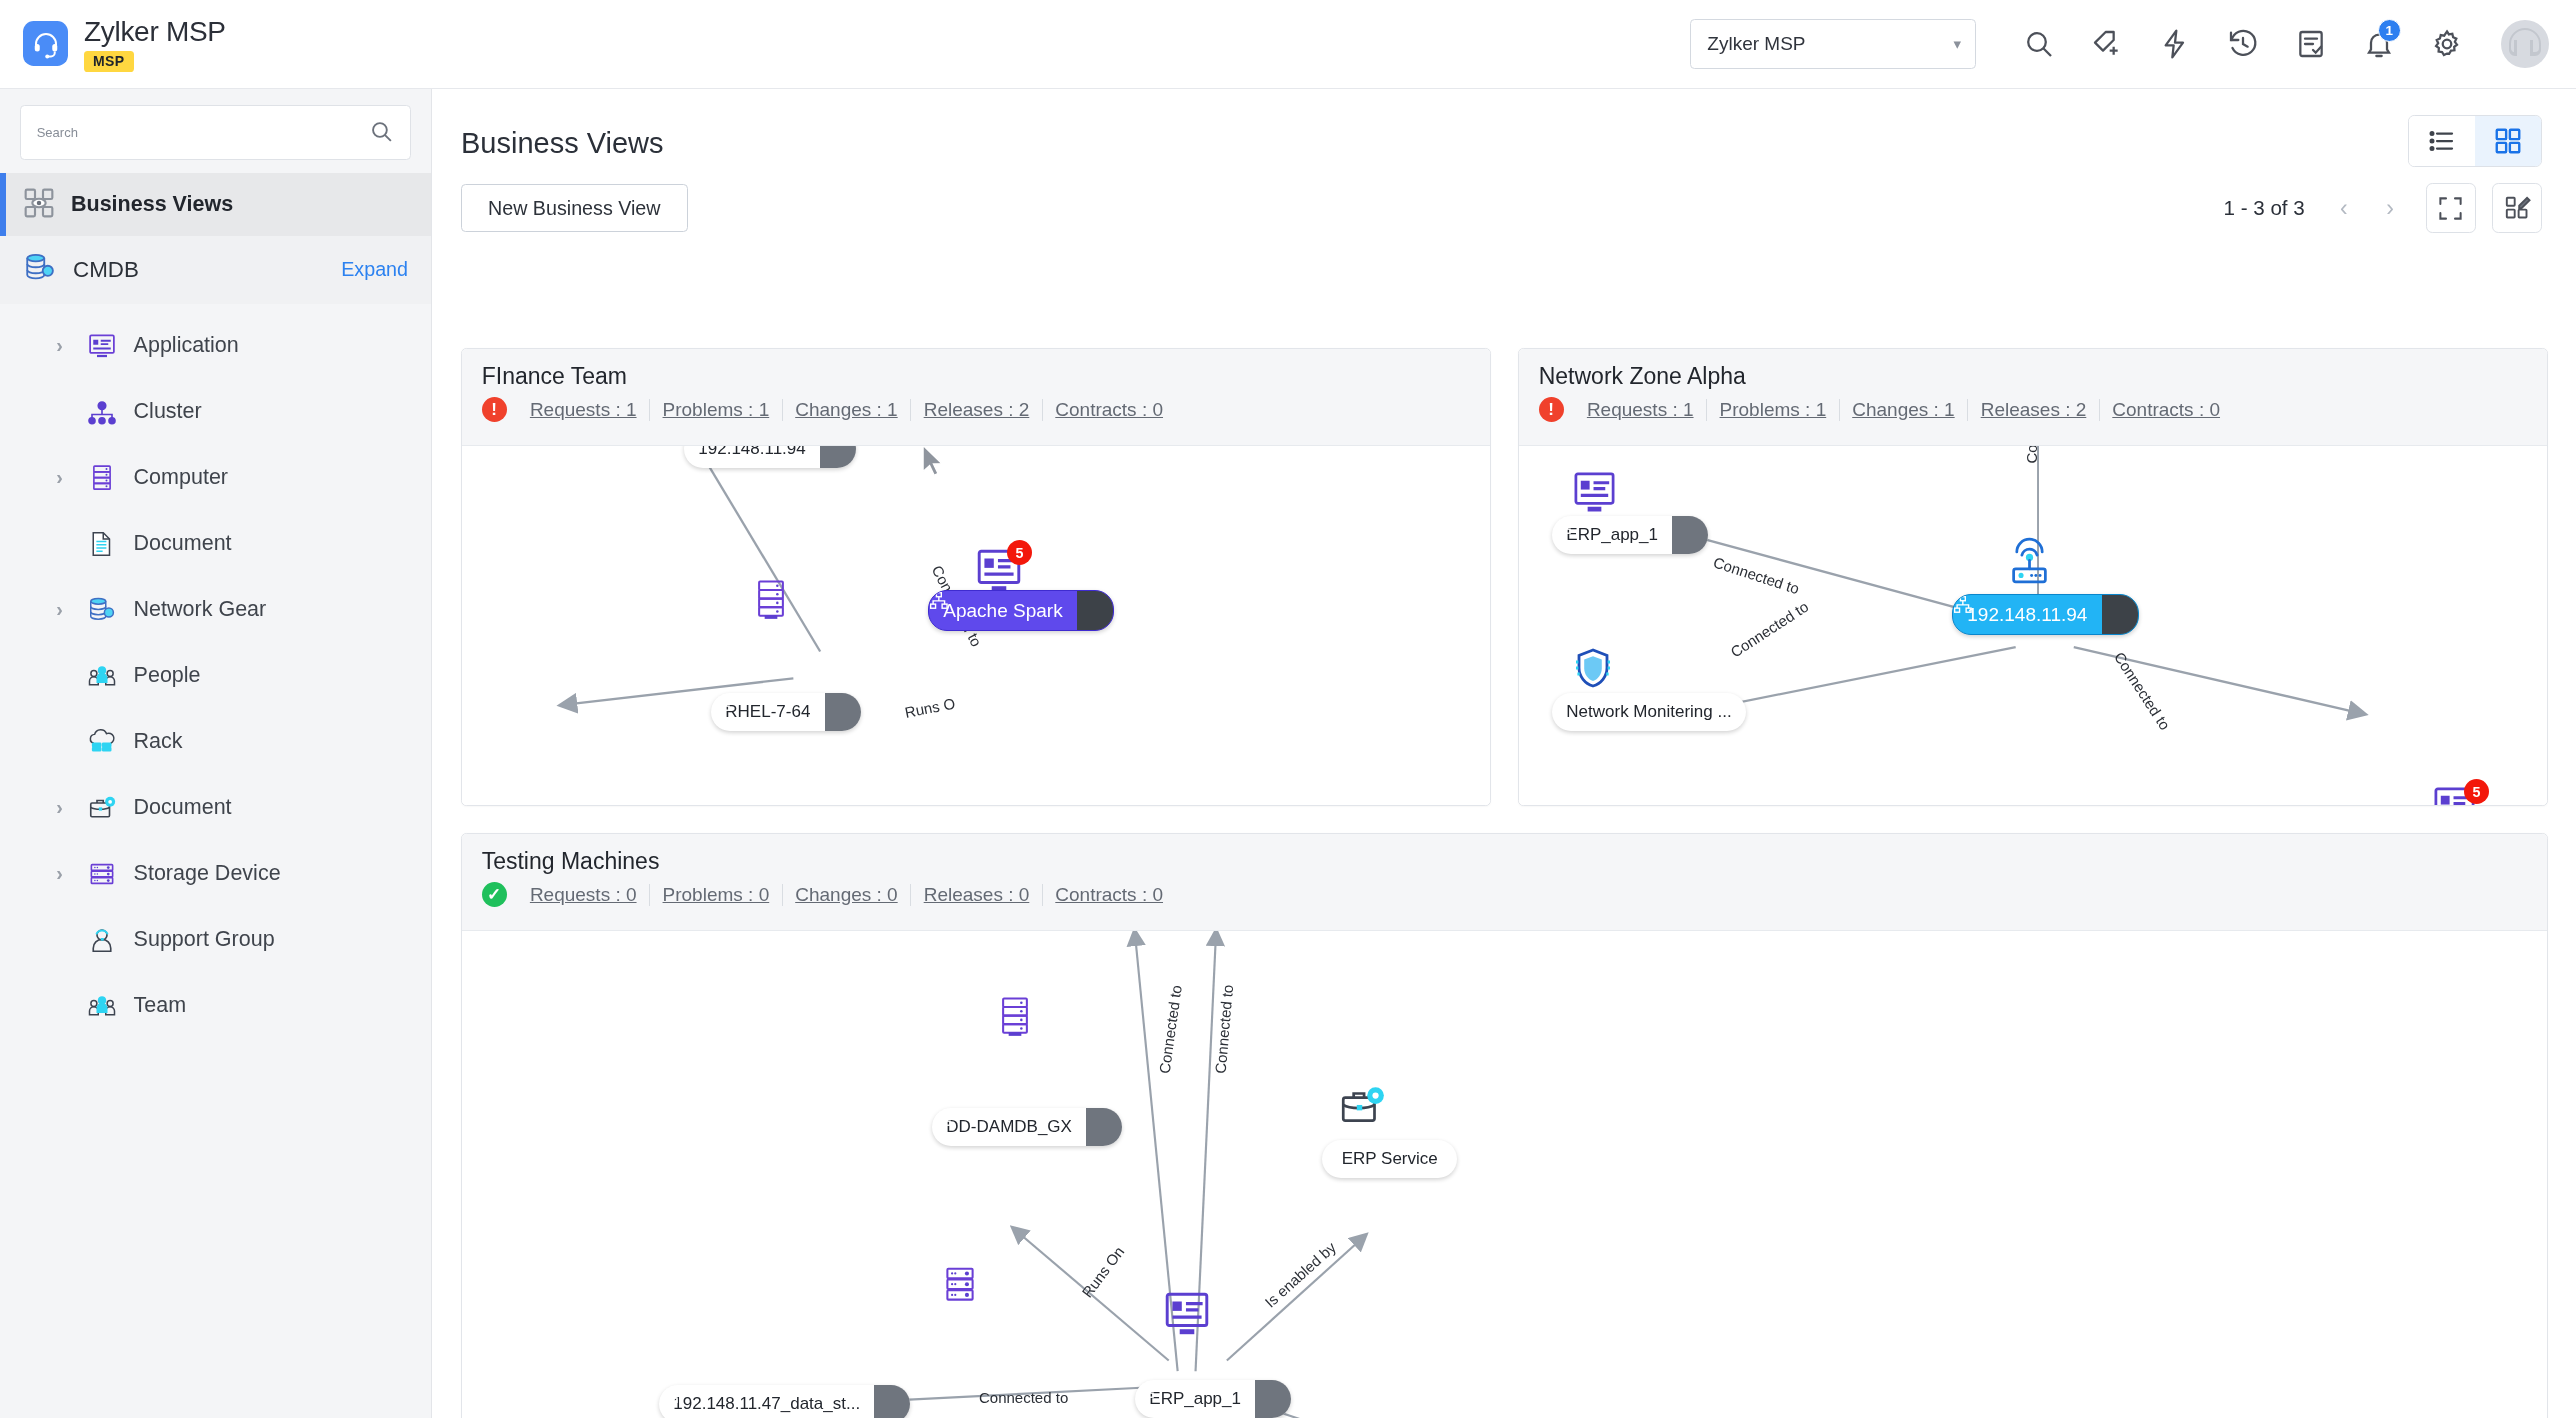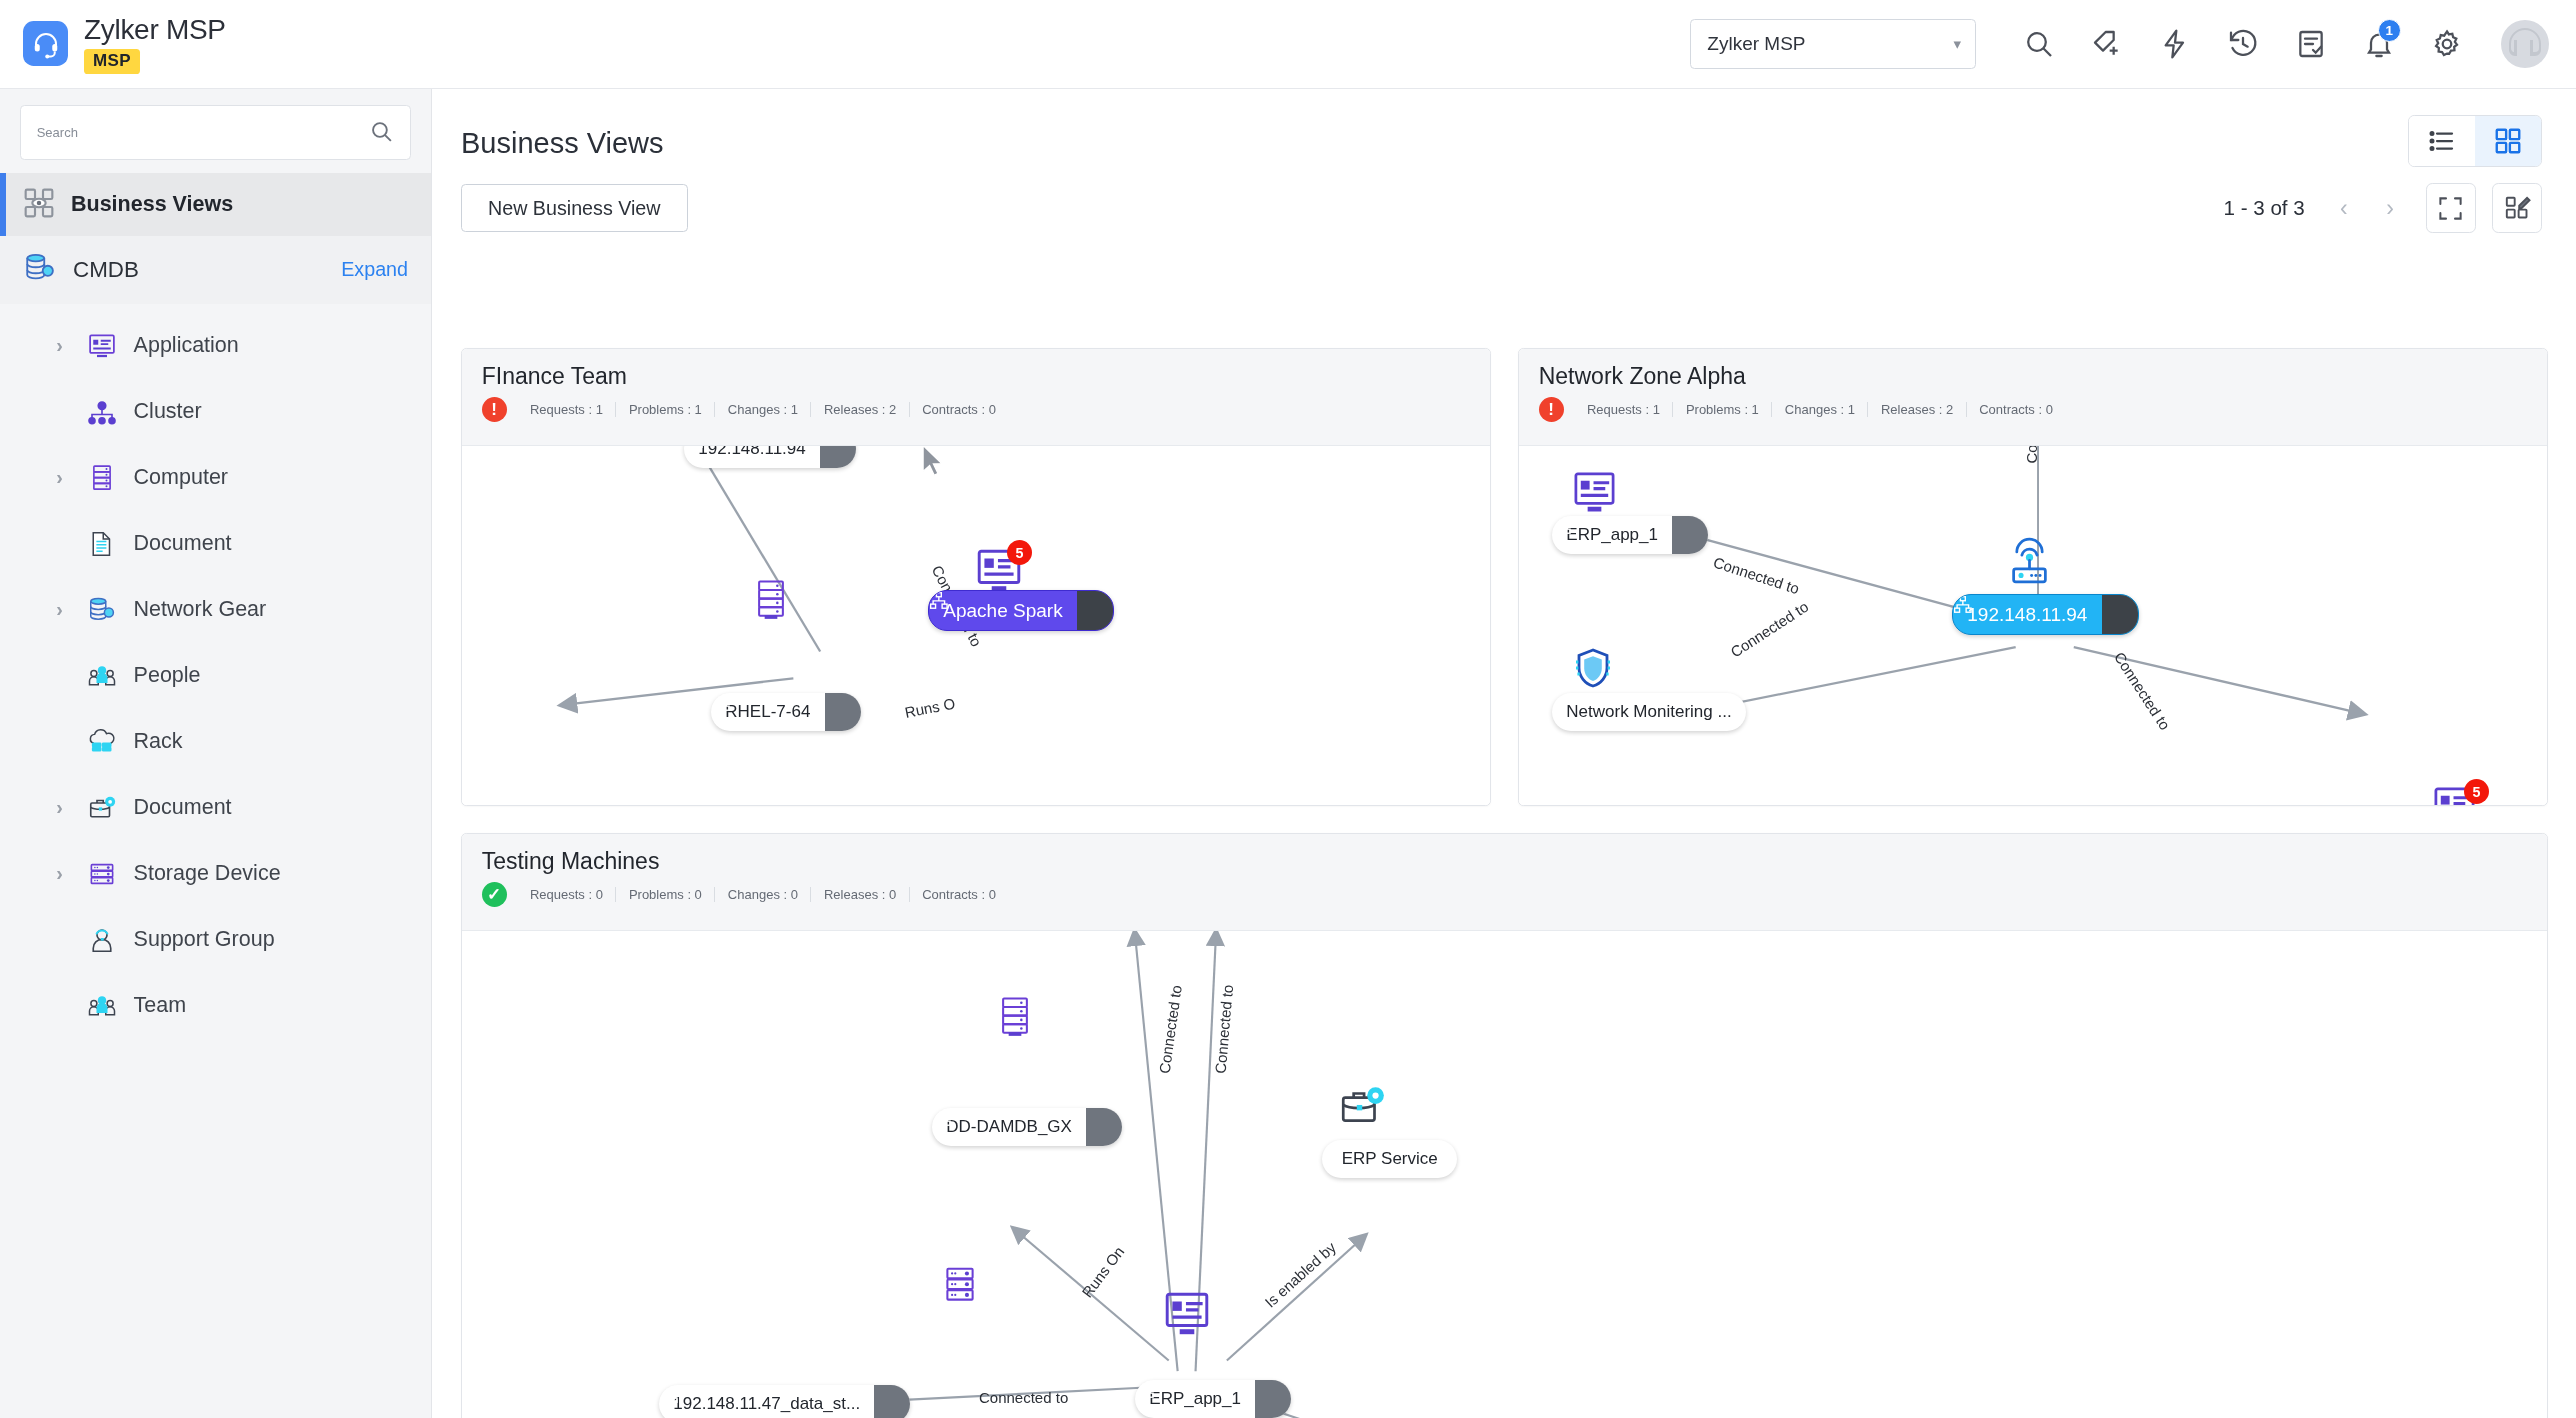--- a/index.html
+++ b/index.html
@@ -17,21 +17,21 @@
     display: flex; align-items: center;
   }
   .brand { display: flex; align-items: center; padding-left: 23px; gap: 16px; }
   .brand-logo {
     width: 45px; height: 45px; border-radius: 10.7px; background: #4a8cf7;
     display: flex; align-items: center; justify-content: center; flex: none;
   }
   .brand-text { display: flex; flex-direction: column; gap: 2.7px; }
   .brand-name { font-size: 28px; color: #2b2f38; letter-spacing: -0.3px; }
   .brand-badge {
-    background: #ffd740; color: #21252b; font-size: 17px; font-weight: bold;
+    background: #ffd740; color: #21252b; font-size: 14px; font-weight: bold;
     padding: 1.8px 9px 2.7px; border-radius: 3.6px; align-self: flex-start;
     letter-spacing: 0.4px;
   }
   .topbar-right {
     margin-left: auto; display: flex; align-items: center; gap: 0px;
     padding-right: 27px;
   }
   .org-select {
     width: 286px; height: 50px; border: 0.9px solid #d4d9e0; border-radius: 4.5px;
     display: flex; align-items: center; padding: 0 14.3px 0 16px;
@@ -155,21 +155,21 @@
   .card-title { font-size: 23px; color: #22262d; margin-bottom: 7.2px; }
   .card-meta { display: flex; align-items: center; gap: 0; }
   .sev {
     width: 25px; height: 25px; border-radius: 50%; display: flex;
     align-items: center; justify-content: center; color: #fff;
     font-size: 17px; font-weight: bold; margin-right: 10.7px; flex: none;
   }
   .sev.red { background: #f0412c; }
   .sev.green { background: #1fc05c; }
   .card-meta .m {
-    font-size: 13px; color: #646a74; padding: 0 12.5px; border-right: 0.9px solid #d9dde2;
+    font-size: 19px; color: #646a74; padding: 0 12.5px; border-right: 0.9px solid #d9dde2; text-decoration: underline;
   }
   .card-meta .m:first-of-type { padding-left: 0; }
   .card-meta .m:last-child { border-right: none; }
   .graph { position: relative; width: 100%; height: calc(100% - 97px); background: #fff; overflow: hidden; }
   .graph svg { position: absolute; left: 0; top: 0; }
 
   
   .node {
     position: absolute; display: flex; align-items: stretch; height: 38px;
     background: #fff; border-radius: 19px; overflow: hidden;

